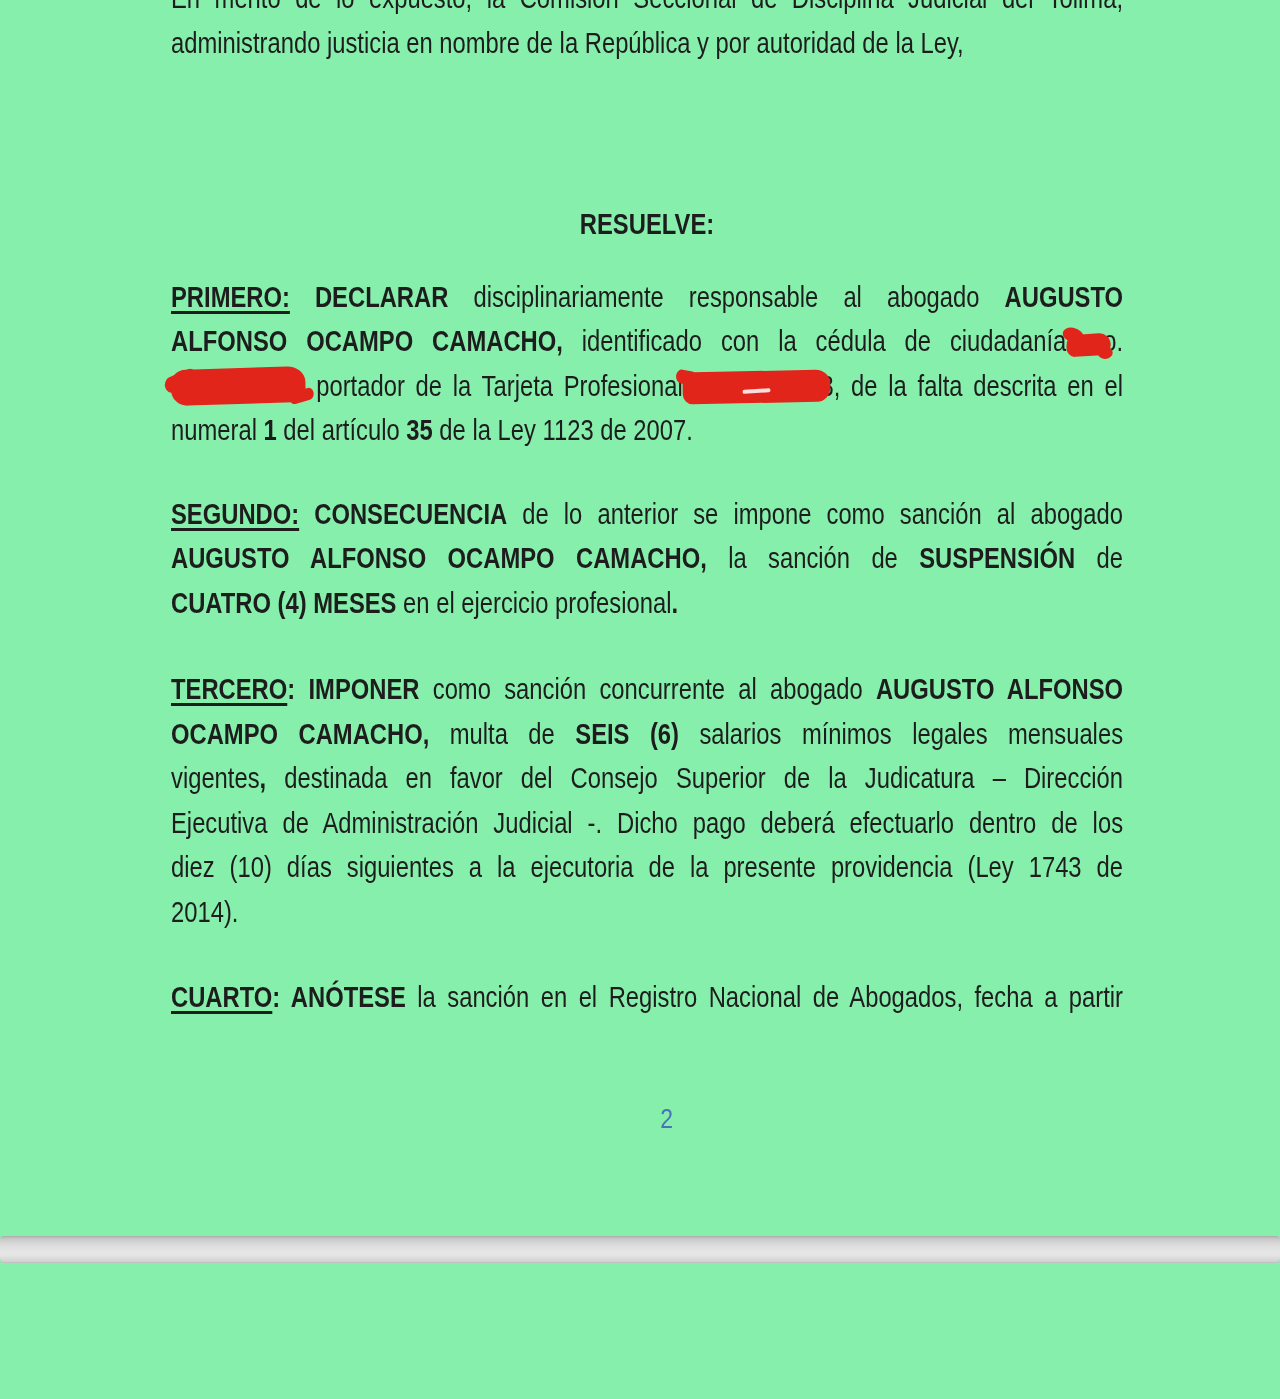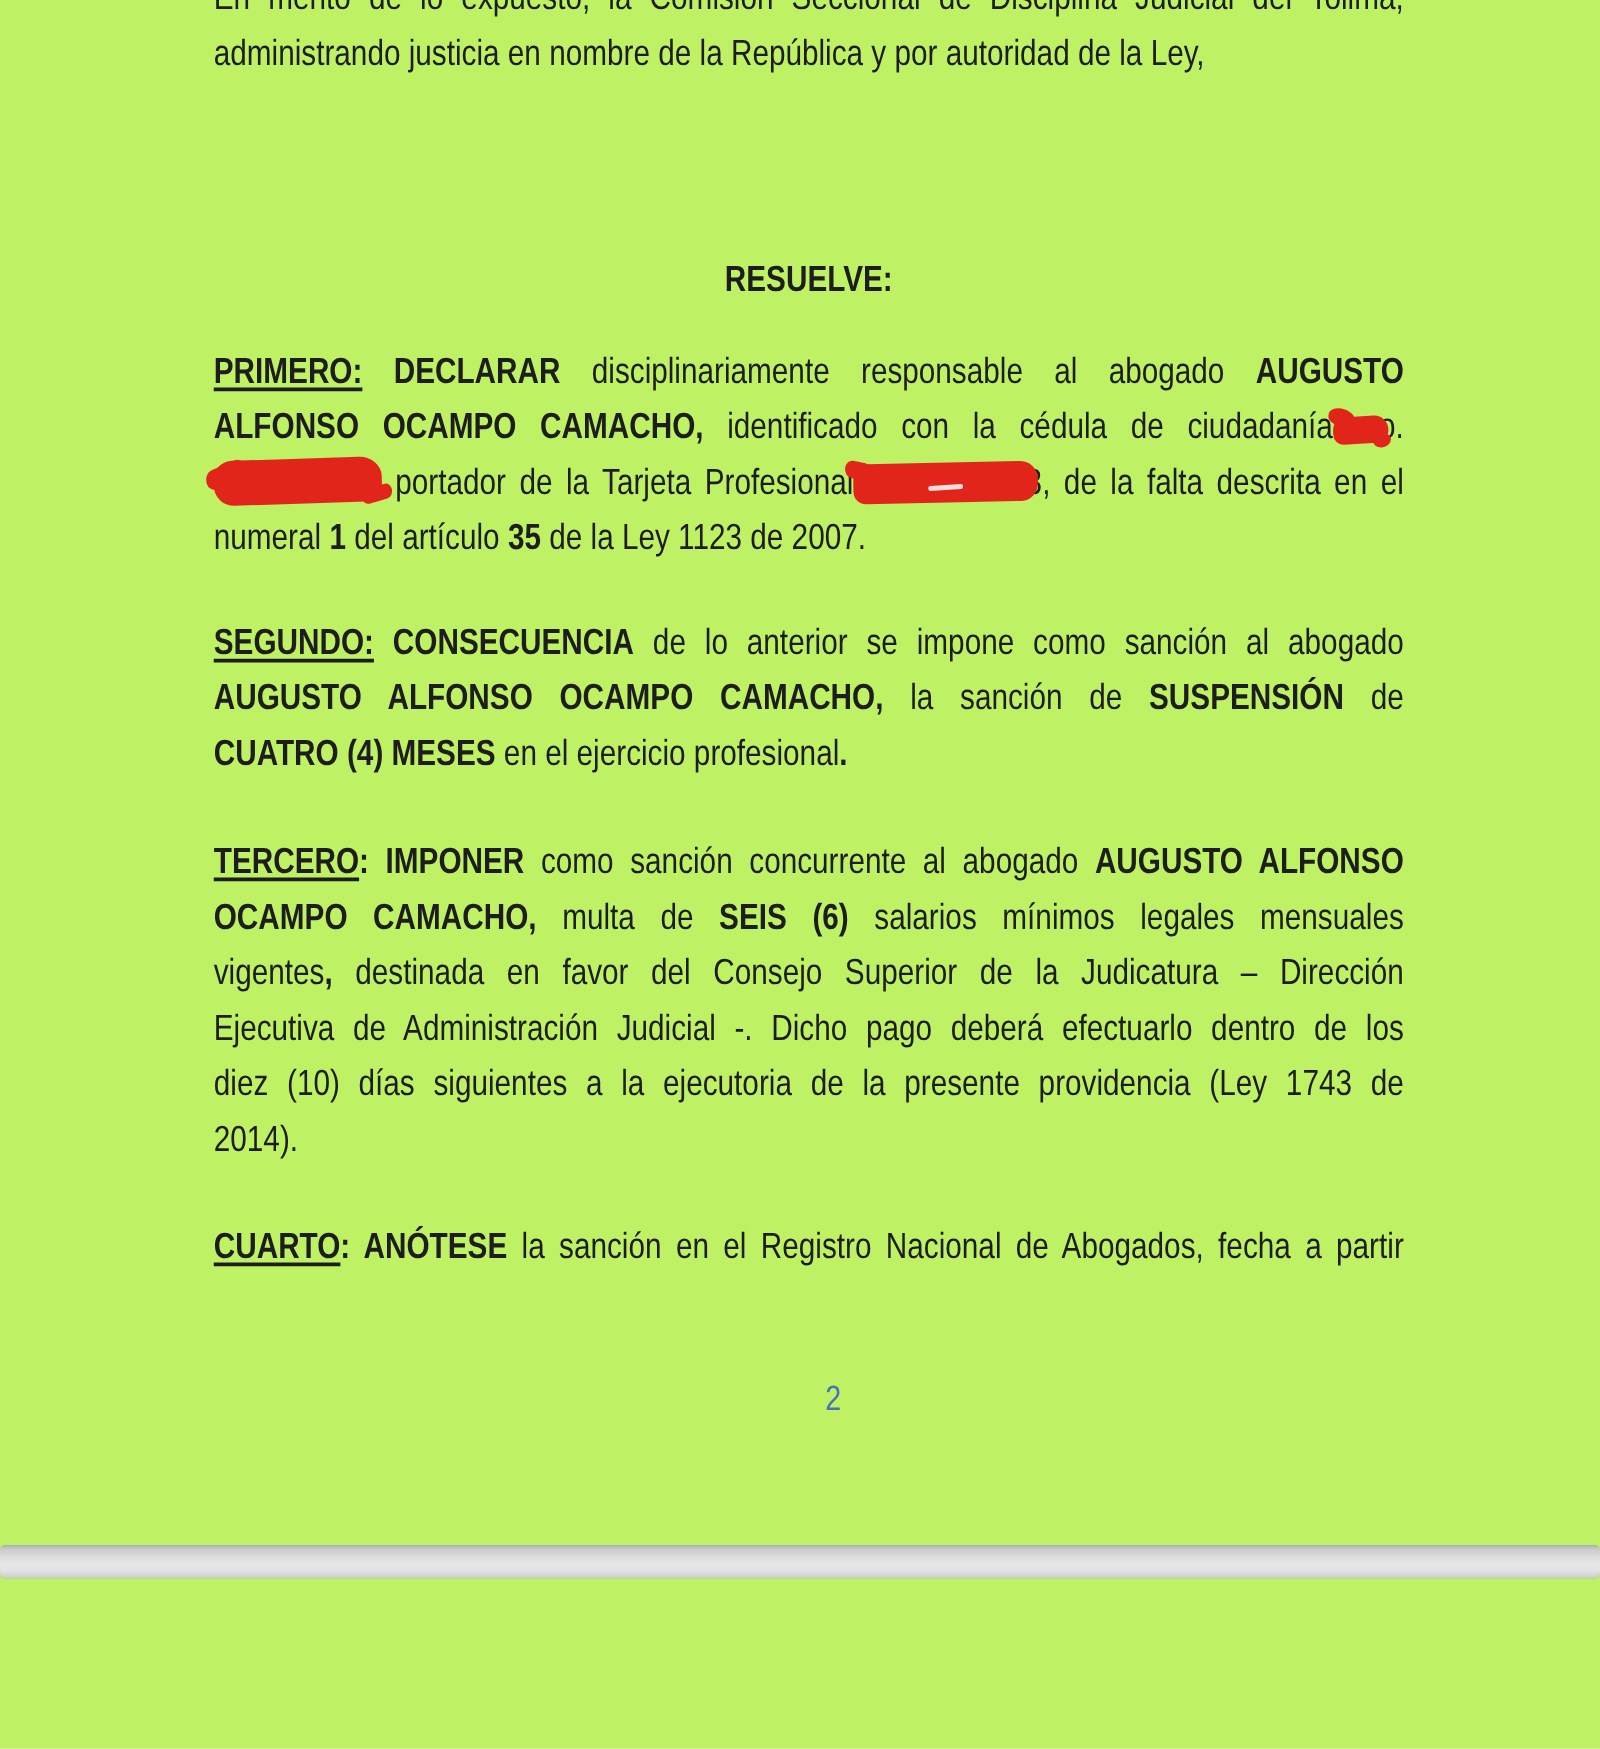--- a/index.html
+++ b/index.html
@@ -4,21 +4,21 @@
 <title>Document</title>
 <style>
   html, body { margin: 0; padding: 0; }
   body {
     width: 1280px; height: 1399px;
     background: #ffffff;
     font-family: "Liberation Sans", "DejaVu Sans", sans-serif;
     color: #1d1d1d;
     overflow: hidden;
   }
-  .page { position: relative; width: 1280px; height: 1399px; overflow: hidden; background: #bef264; }
+  .page { position: relative; width: 1280px; height: 1399px; overflow: hidden; background: #86efac; }
 
   
   .doc {
     width: 1161px;
     margin-left: 171px;
     margin-top: -24px;
     transform: scaleX(0.82);
     transform-origin: 0 0;
     font-size: 29px;
     line-height: 44.5px;

